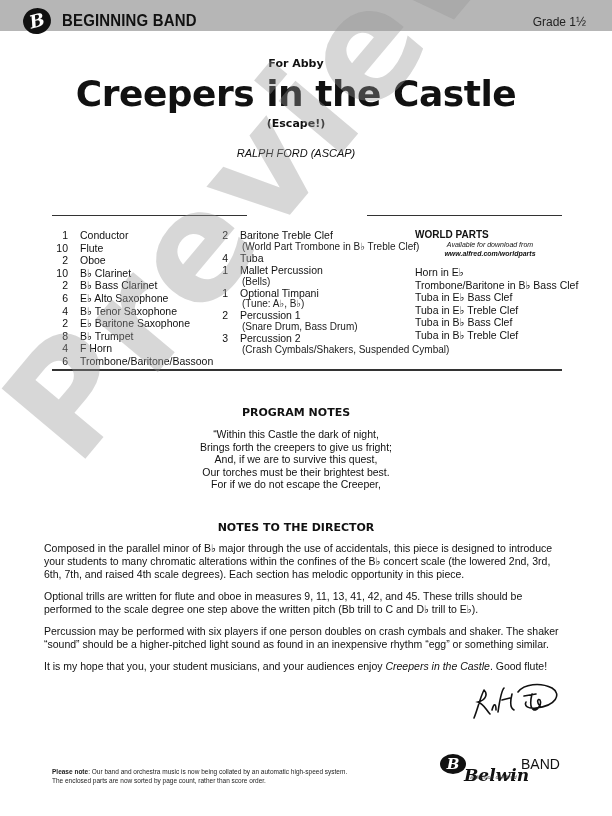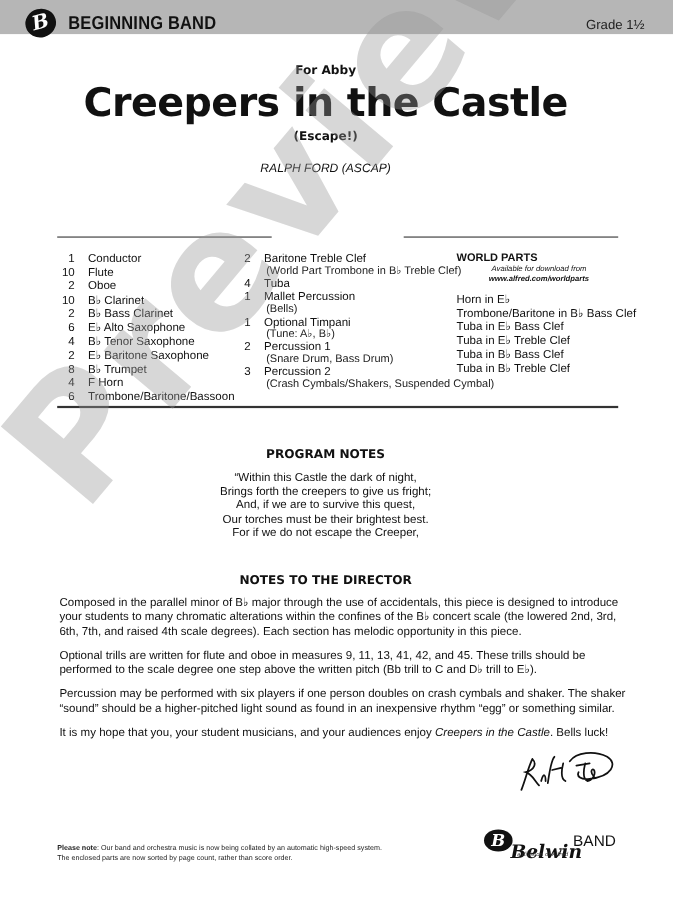--- a/index.html
+++ b/index.html
@@ -58,21 +58,21 @@
   .wp { position: absolute; left: 415px; top: 229px; width: 150px; font-family: "Liberation Sans", sans-serif; }
   .wp-title { text-align: left; font-weight: bold; font-size: 10px; width: 150px; margin-left: 0; }
   .wp-sub { text-align: center; font-style: italic; font-size: 7px; line-height: 9px; }
   .wp-url { text-align: center; font-style: italic; font-weight: bold; font-size: 7px; line-height: 9px; }
   .wp-list { margin-top: 8px; font-size: 10.5px; line-height: 12.6px; white-space: nowrap; }
 
   .section-title { font-weight: bold; font-size: 11px; }
   .pn-title { top: 406px; }
   .poem { top: 428px; font-size: 10.5px; line-height: 12.6px; font-family: "Liberation Sans", sans-serif; }
   .nd-title { top: 521px; }
-  .paras { position: absolute; left: 54px; top: 542px; width: 515px; font-size: 10.5px; line-height: 13px; font-family: "Liberation Sans", sans-serif; }
+  .paras { position: absolute; left: 44px; top: 542px; width: 515px; font-size: 10.5px; line-height: 13px; font-family: "Liberation Sans", sans-serif; }
   .paras p { margin: 0 0 9px 0; }
 
   .signature { position: absolute; left: 466px; top: 680px; width: 100px; height: 42px; }
 
   .footnote { position: absolute; left: 52px; top: 768px; font-size: 6.5px; line-height: 8.5px; font-family: "Liberation Sans", sans-serif; color: #222; }
   .footnote b { font-weight: bold; }
 
   .publisher { position: absolute; left: 440px; top: 752px; width: 125px; height: 30px; }
   .pub-oval {
     position: absolute; left: 0; top: 2px; width: 26px; height: 20px; border-radius: 50%;
@@ -212,21 +212,21 @@
     <div>And, if we are to survive this quest,</div>
     <div>Our torches must be their brightest best.</div>
     <div>For if we do not escape the Creeper,</div>
   </div>
 
 <div class="center section-title nd-title">NOTES TO THE DIRECTOR</div>
 <div class="paras">
   <p>Composed in the parallel minor of B♭ major through the use of accidentals, this piece is designed to introduce your students to many chromatic alterations within the confines of the B♭ concert scale (the lowered 2nd, 3rd, 6th, 7th, and raised 4th scale degrees). Each section has melodic opportunity in this piece.</p>
   <p>Optional trills are written for flute and oboe in measures 9, 11, 13, 41, 42, and 45. These trills should be performed to the scale degree one step above the written pitch (Bb trill to C and D♭ trill to E♭).</p>
   <p>Percussion may be performed with six players if one person doubles on crash cymbals and shaker. The shaker “sound” should be a higher-pitched light sound as found in an inexpensive rhythm “egg” or something similar.</p>
-  <p><span>It is my hope that you, your student musicians, and your audiences enjoy </span><i>Creepers in the Castle</i><span>. Bells luck!</span></p>
+  <p><span>It is my hope that you, your student musicians, and your audiences enjoy </span><i>Creepers in the Castle</i><span>. Good flute!</span></p>
 </div>
 
 <svg class="signature" viewBox="0 0 100 42">
   <path d="M8 38 C12 28 14 18 18 10 M18 10 C22 14 20 20 12 22 C18 24 20 30 24 34 M26 30 C28 22 30 24 30 30 M32 32 C34 18 36 10 38 8 M36 20 L44 18 M46 14 C44 22 44 28 48 30 M52 12 C58 4 74 2 86 8 C96 14 90 26 70 28 C62 29 58 26 60 22 M58 16 L70 14 M66 14 C64 22 64 28 68 30 C72 30 76 24 74 20 C72 18 70 22 74 26" fill="none" stroke="#111" stroke-width="1.6" stroke-linecap="round"></path>
 </svg>
 
 <div class="footnote">
   <div><b>Please note</b><span>: Our band and orchestra music is now being collated by an automatic high-speed system.</span></div>
   <div>The enclosed parts are now sorted by page count, rather than score order.</div>
 </div>

